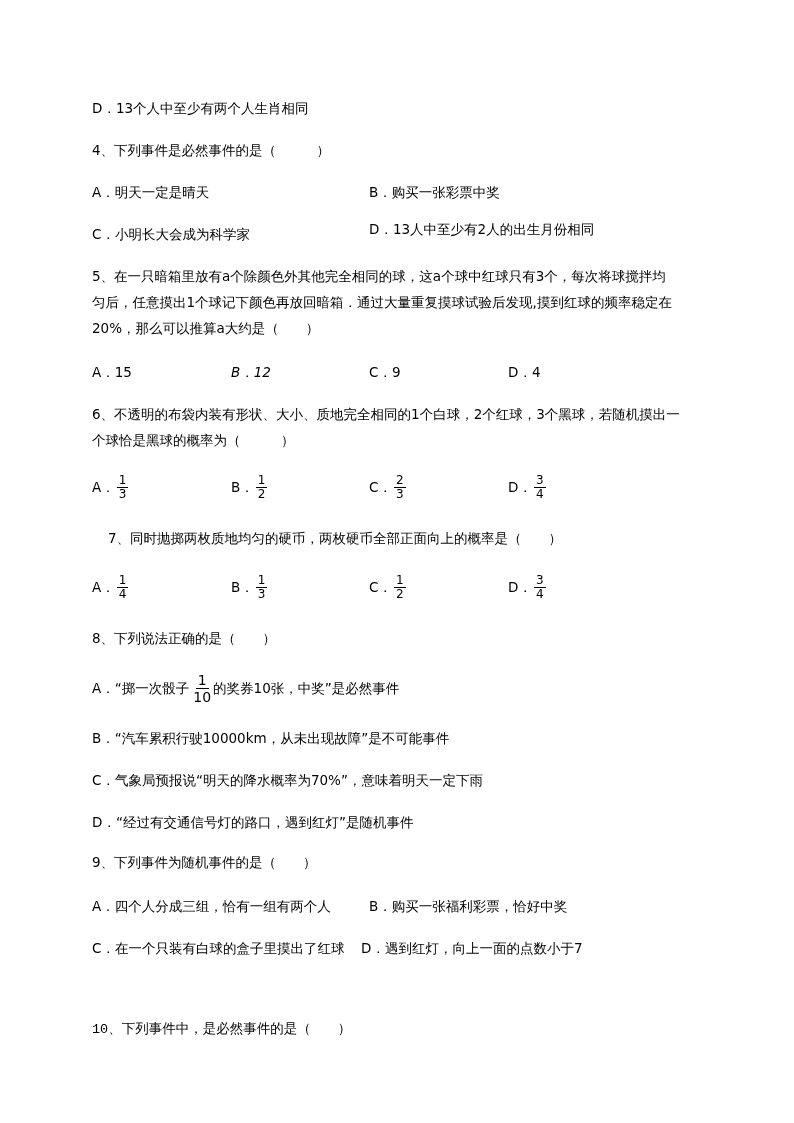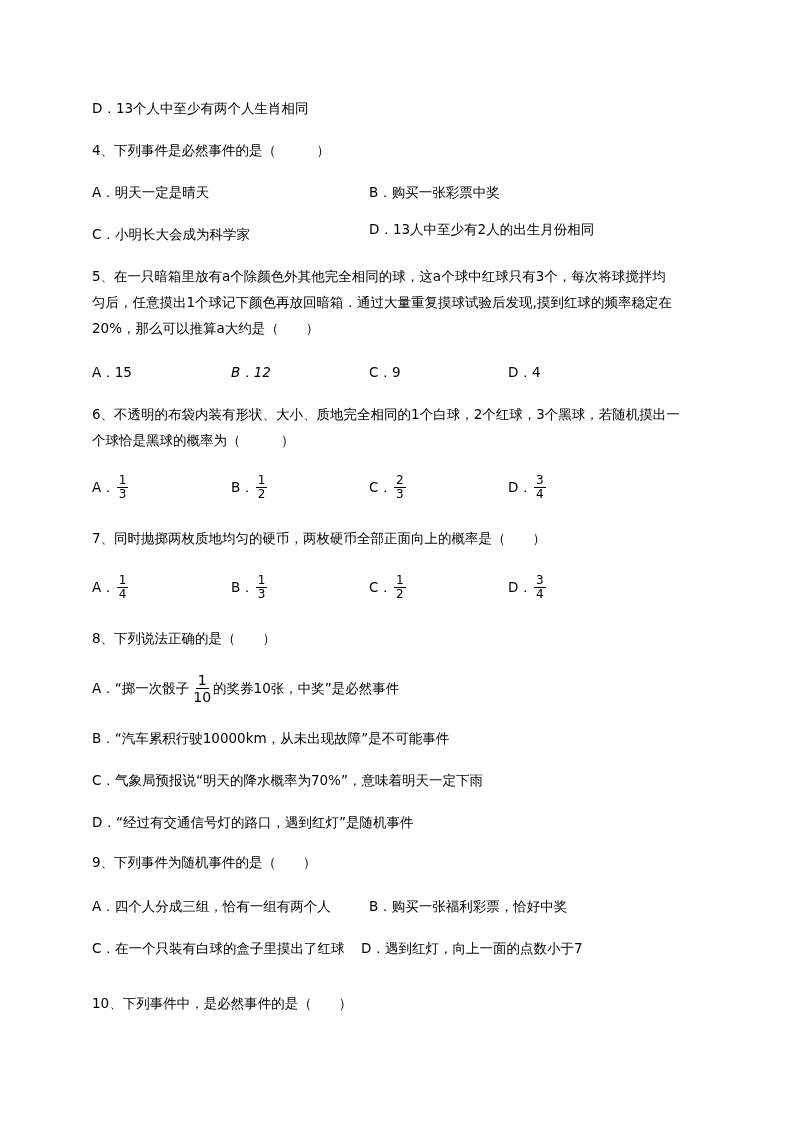--- a/index.html
+++ b/index.html
@@ -55,21 +55,21 @@
       <span class="den">3</span>
     </span>
 </div>
 <div class="opt" style="left:508px; top:474px;">
   <span>D．</span><span class="frac">
       <span class="num">3</span>
       <span class="den">4</span>
     </span>
 </div>
 
-<div class="line" style="top:528px;">7、同时抛掷两枚质地均匀的硬币，两枚硬币全部正面向上的概率是（　　）</div>
+<div class="line" style="top:528px;margin-left:16px;">7、同时抛掷两枚质地均匀的硬币，两枚硬币全部正面向上的概率是（　　）</div>
 
 <div class="opt" style="left:92px; top:574px;">
   <span>A．</span><span class="frac">
       <span class="num">1</span>
       <span class="den">4</span>
     </span>
 </div>
 <div class="opt" style="left:231px; top:574px;">
   <span>B．</span><span class="frac">
       <span class="num">1</span>
@@ -99,13 +99,13 @@
 <div class="line" style="top:728px;">B．“汽车累积行驶10000km，从未出现故障”是不可能事件</div>
 <div class="line" style="top:770px;">C．气象局预报说“明天的降水概率为70%”，意味着明天一定下雨</div>
 <div class="line" style="top:812px;text-align:center;">D．“经过有交通信号灯的路口，遇到红灯”是随机事件</div>
 
 <div class="line" style="top:852px;">9、下列事件为随机事件的是（　　）</div>
 <div class="opt" style="left:92px; top:896px;">A．四个人分成三组，恰有一组有两个人</div>
 <div class="opt" style="left:369px; top:896px;">B．购买一张福利彩票，恰好中奖</div>
 <div class="opt" style="left:92px; top:938px;">C．在一个只装有白球的盒子里摸出了红球</div>
 <div class="opt" style="left:361px; top:938px;">D．遇到红灯，向上一面的点数小于7</div>
 
-<div class="line" style="top:993px;">10、下列事件中，是必然事件的是（　　）</div>
+<div class="line" style="top:1020px;font-family:Liberation Mono, monospace;">10、下列事件中，是必然事件的是（　　）</div>
 
 </body></html>

